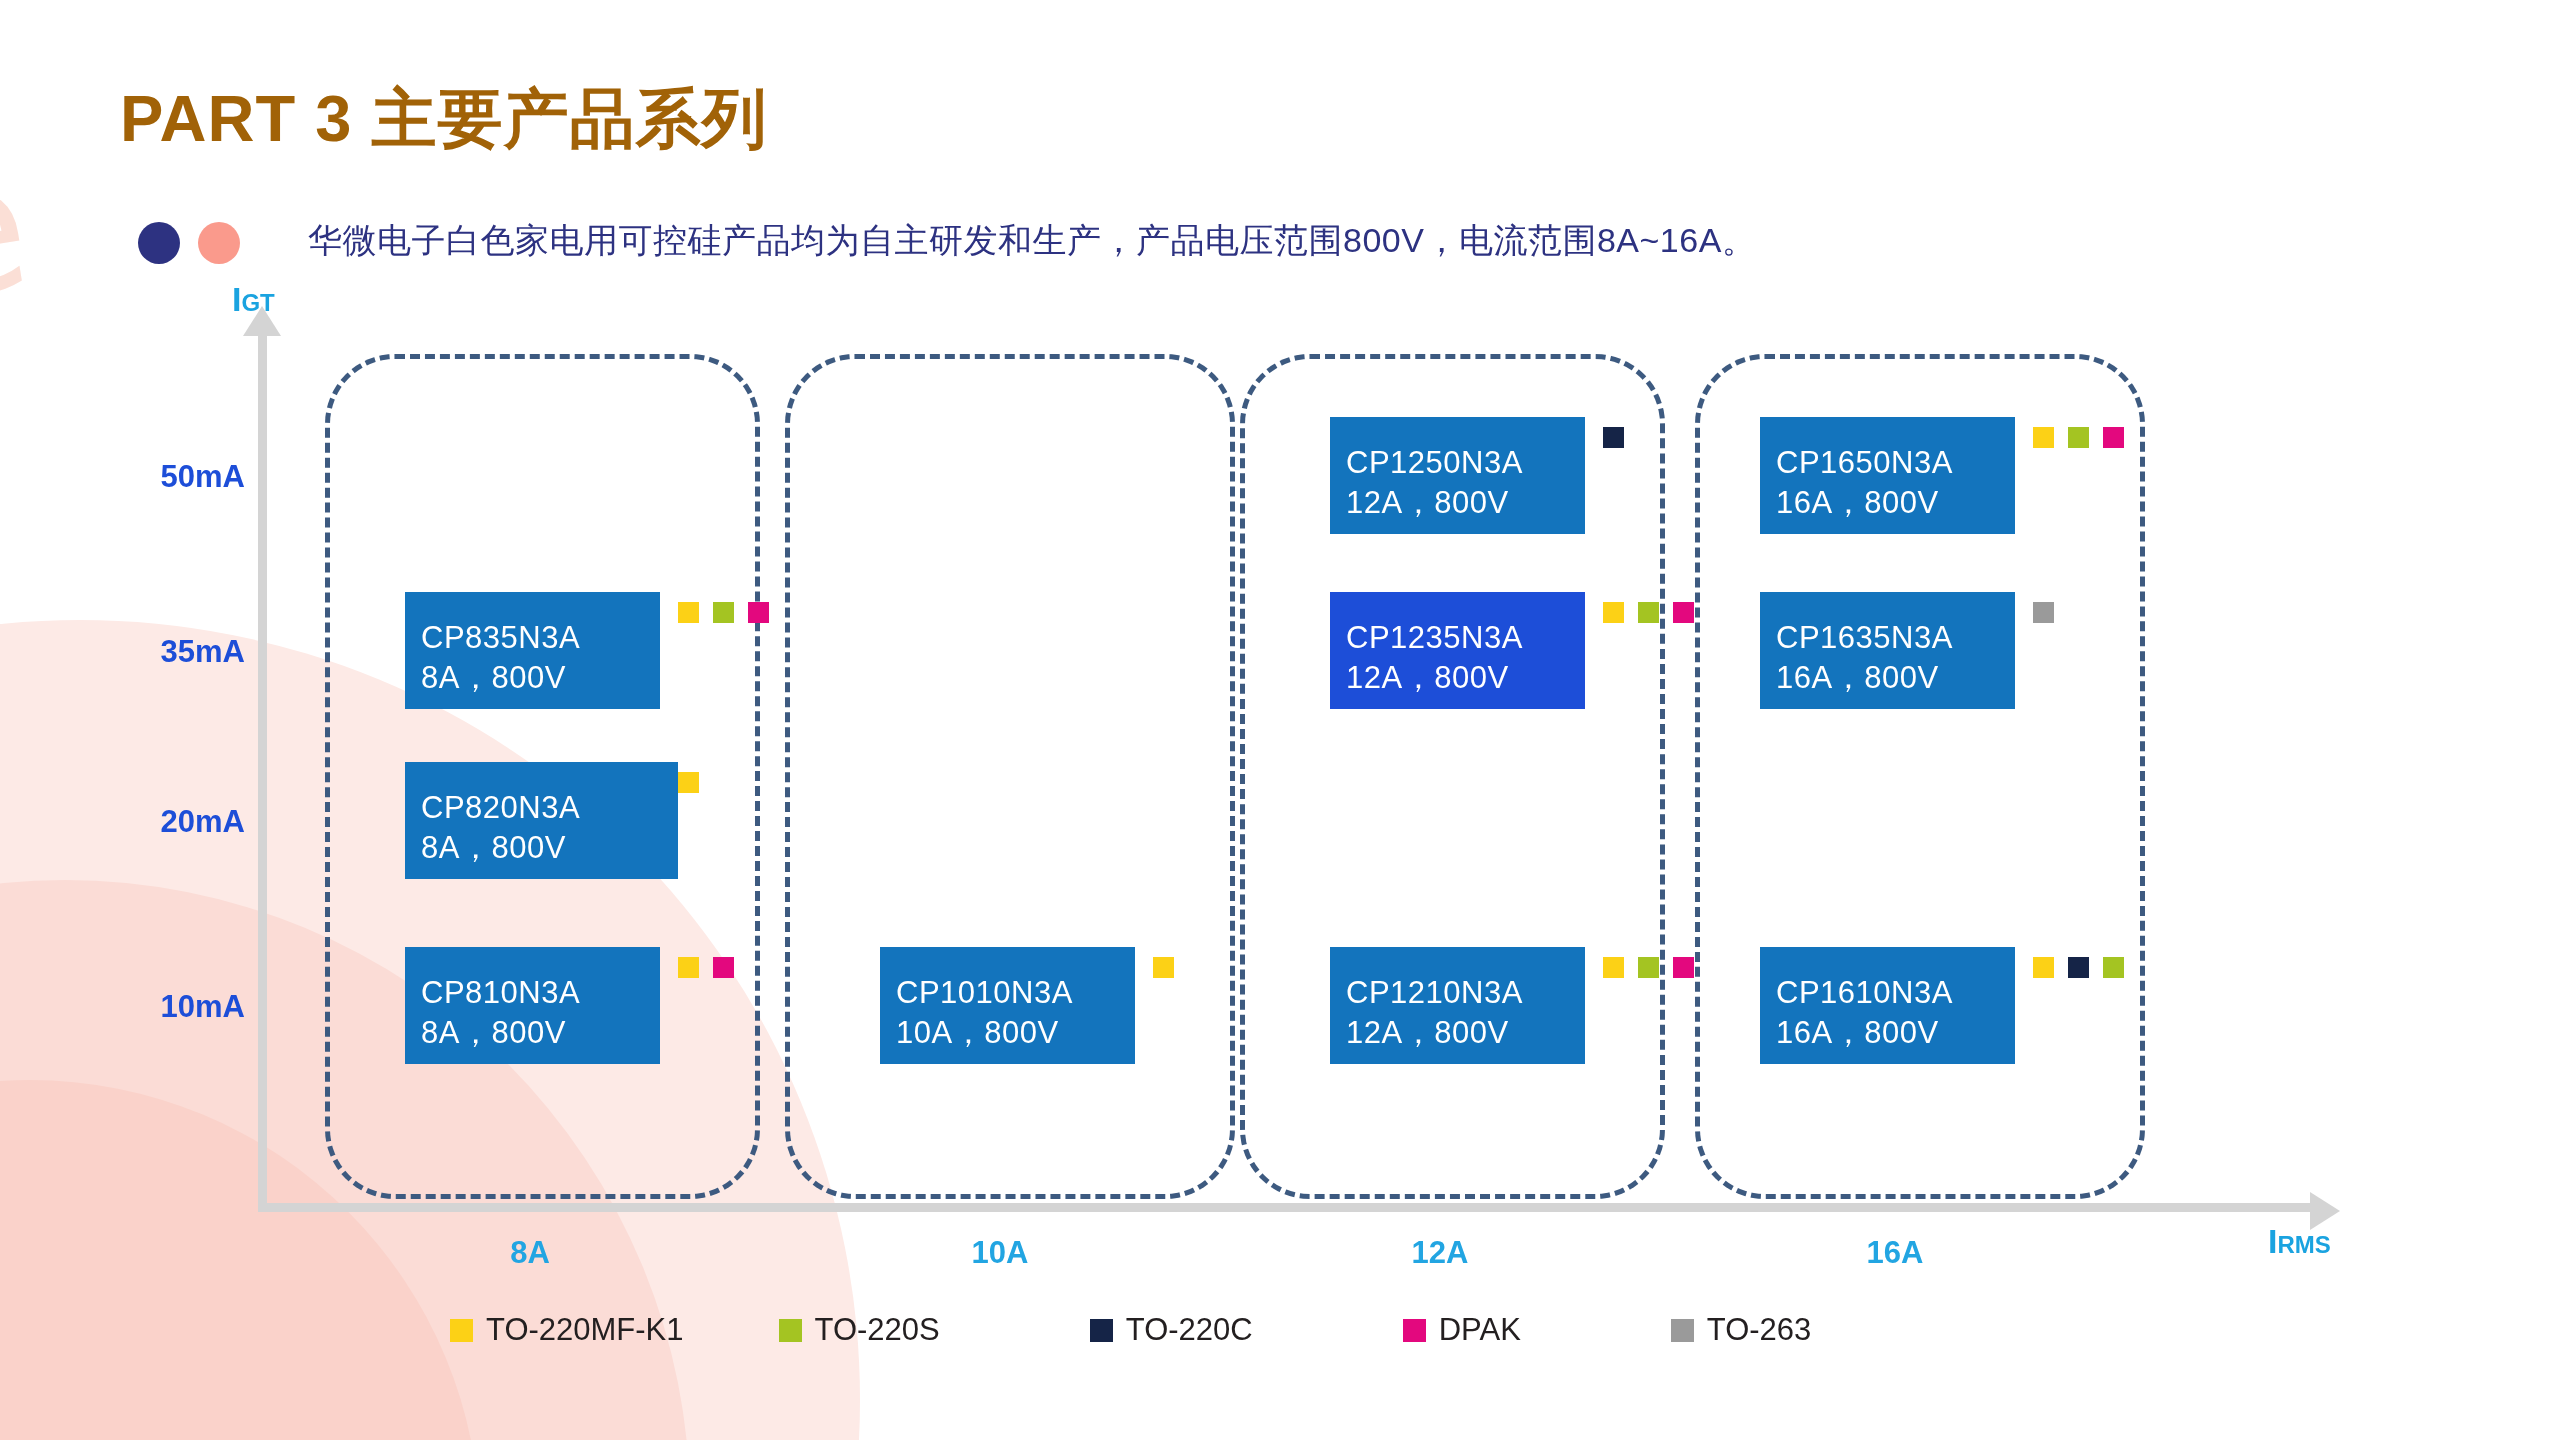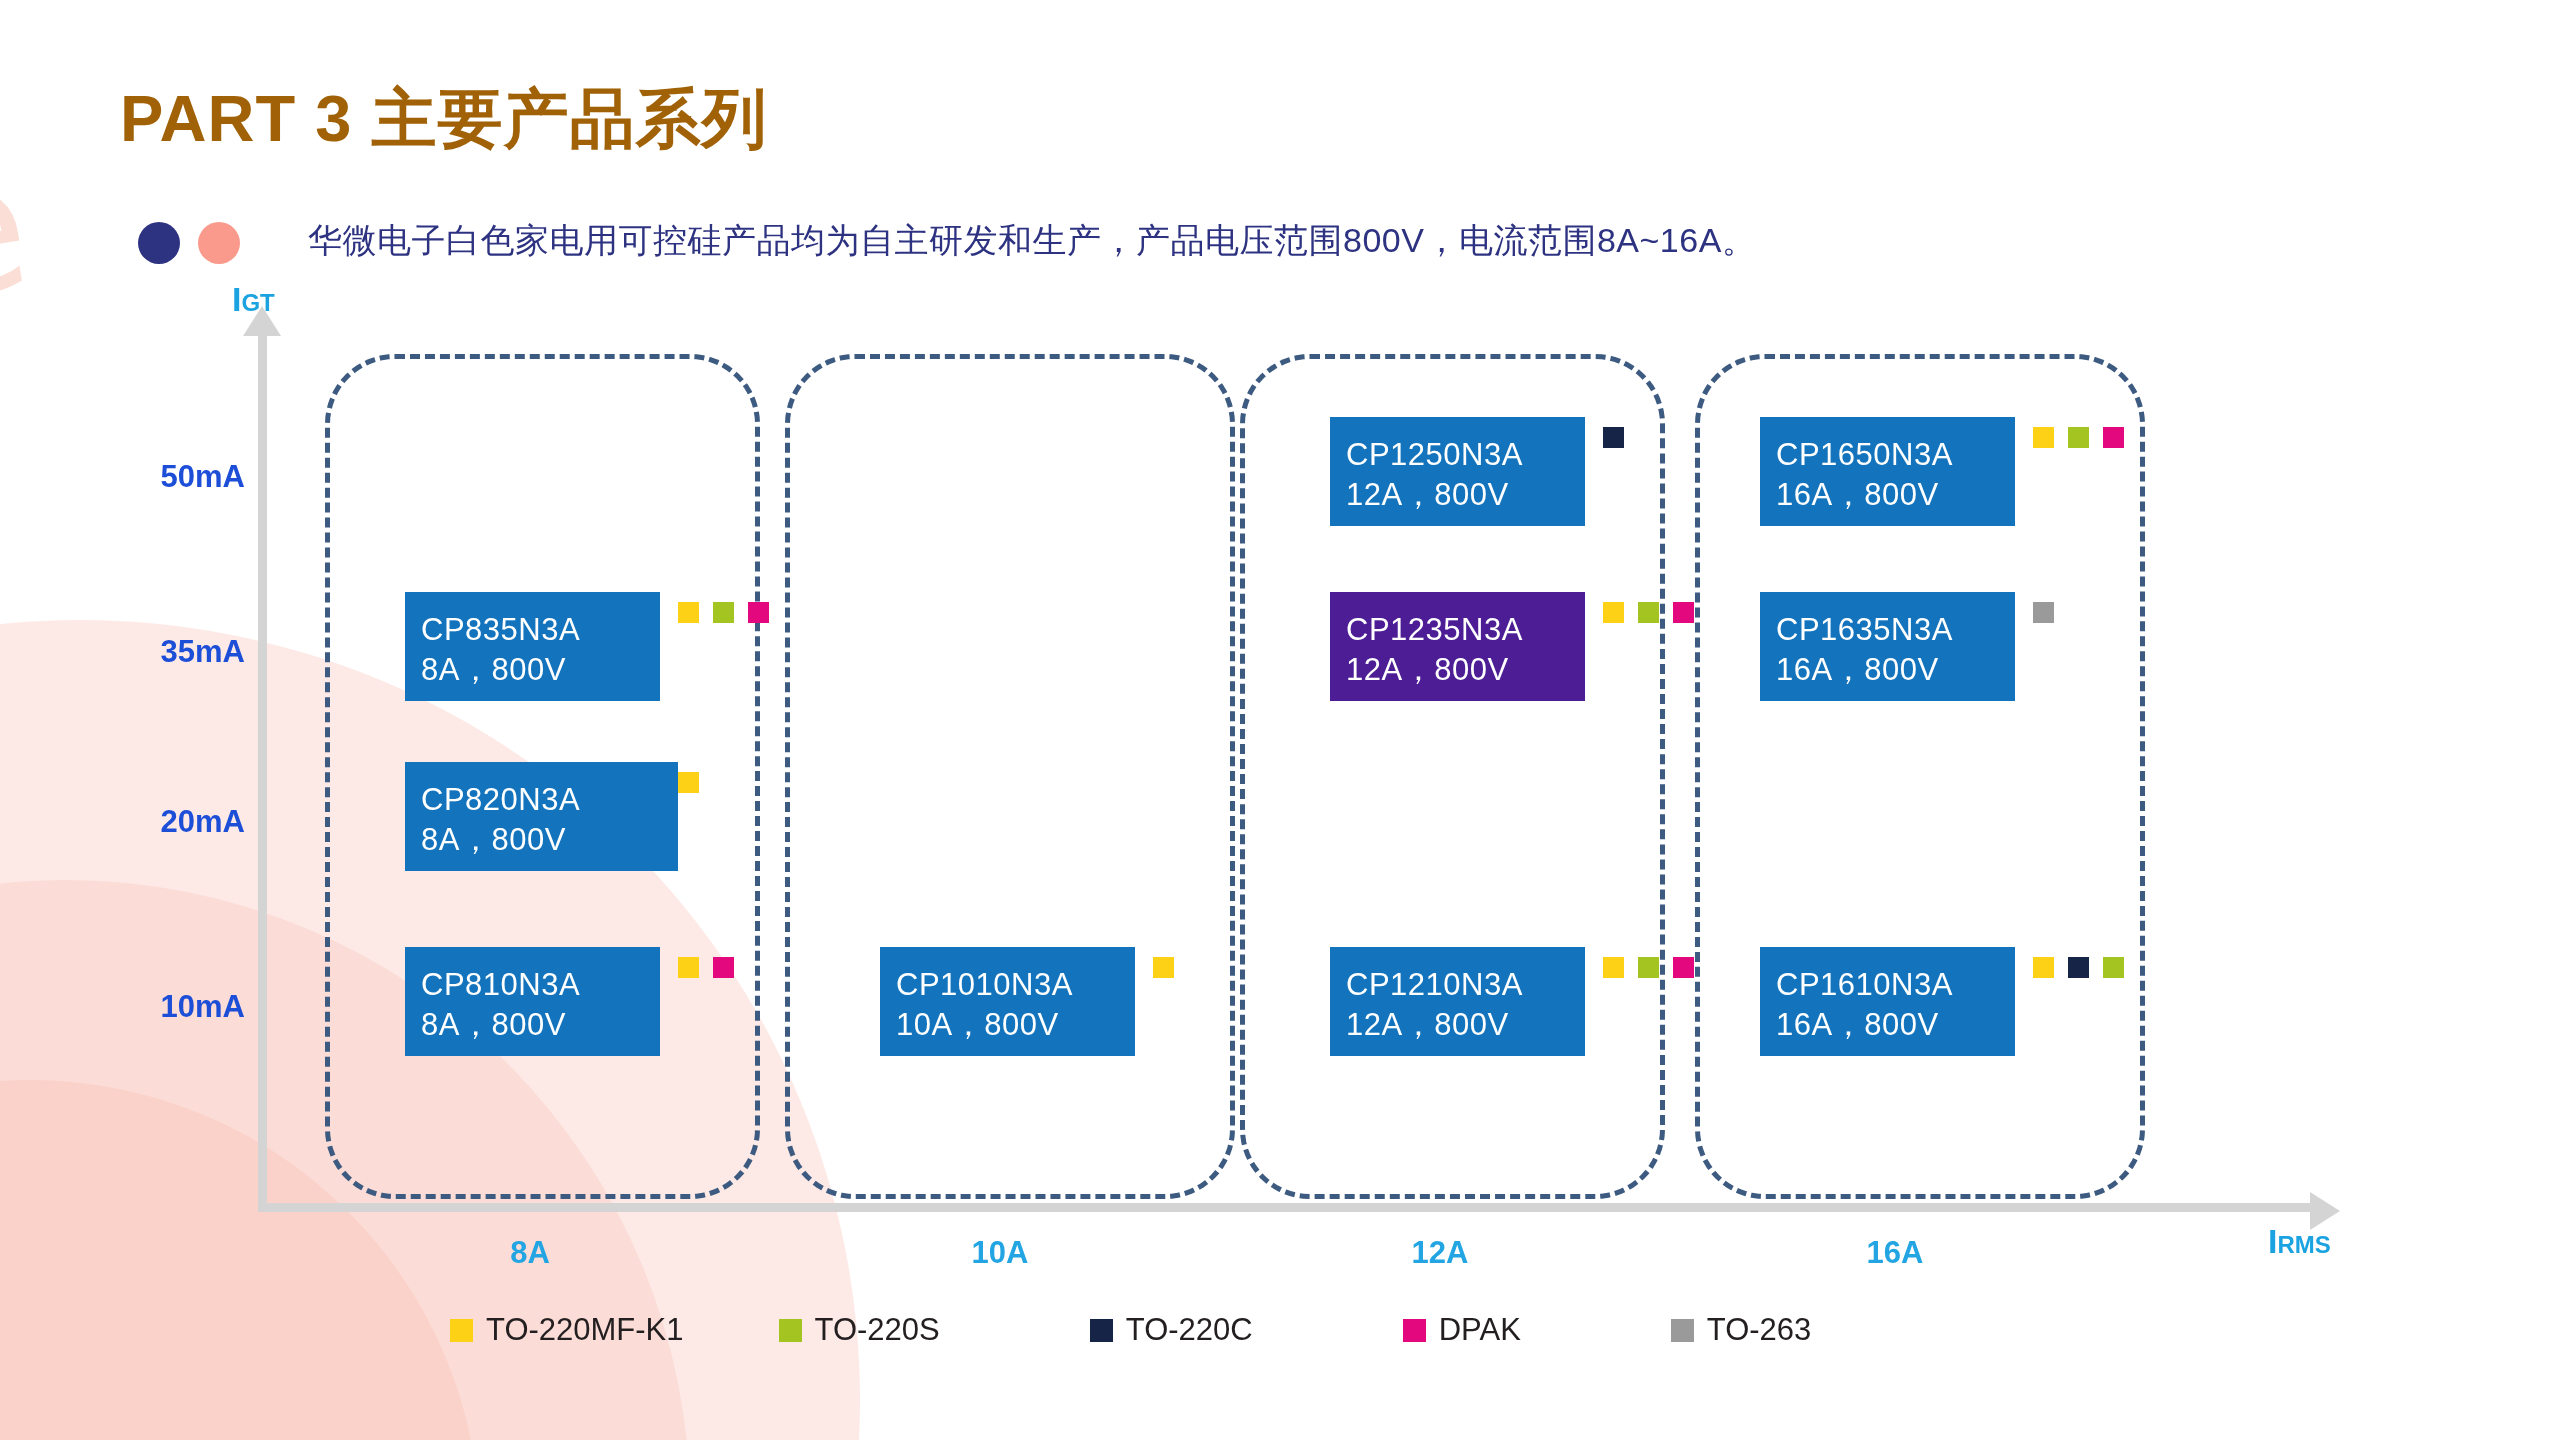--- a/index.html
+++ b/index.html
@@ -94,21 +94,21 @@
     border:5px dashed #3d5a80;
     border-radius:70px;
     top:354px; height:845px;
   }
 
   
   .card {
     position:absolute;
     background:#1374bd;
     color:#ffffff;
-    padding:18px 16px 12px 16px;
+    padding:26px 16px 12px 16px;
     line-height:1.28;
     font-size:31px;
     letter-spacing:0.5px;
     white-space:nowrap;
   }
   .card .l2 { display:block; }
 
   .markers { position:absolute; display:flex; gap:14px; }
   .marker { width:21px; height:21px; }
 
@@ -206,21 +206,21 @@
         <span class="marker" style="background: rgb(252, 209, 22);"></span>
       </div>
       <div class="group-box" style="left: 1240px; width: 425px; border-color: rgb(61, 90, 128);"></div>
       <div class="card" style="background: rgb(19, 116, 189); left: 1330px; width: 255px; top: 417px;">
         <span class="l2">CP1250N3A</span>
         <span class="l2">12A，800V</span>
       </div>
       <div class="markers" style="left: 1603px; top: 427px;">
         <span class="marker" style="background: rgb(21, 36, 71);"></span>
       </div>
-      <div class="card" style="background: #4c1d95; left: 1330px; width: 255px; top: 592px;">
+      <div class="card" style="background: #1d4ed8; left: 1330px; width: 255px; top: 592px;">
         <span class="l2">CP1235N3A</span>
         <span class="l2">12A，800V</span>
       </div>
       <div class="markers" style="left: 1603px; top: 602px;">
         <span class="marker" style="background: rgb(252, 209, 22);"></span>
         <span class="marker" style="background: rgb(164, 196, 34);"></span>
         <span class="marker" style="background: rgb(227, 8, 126);"></span>
       </div>
       <div class="card" style="background: rgb(19, 116, 189); left: 1330px; width: 255px; top: 947px;">
         <span class="l2">CP1210N3A</span>

